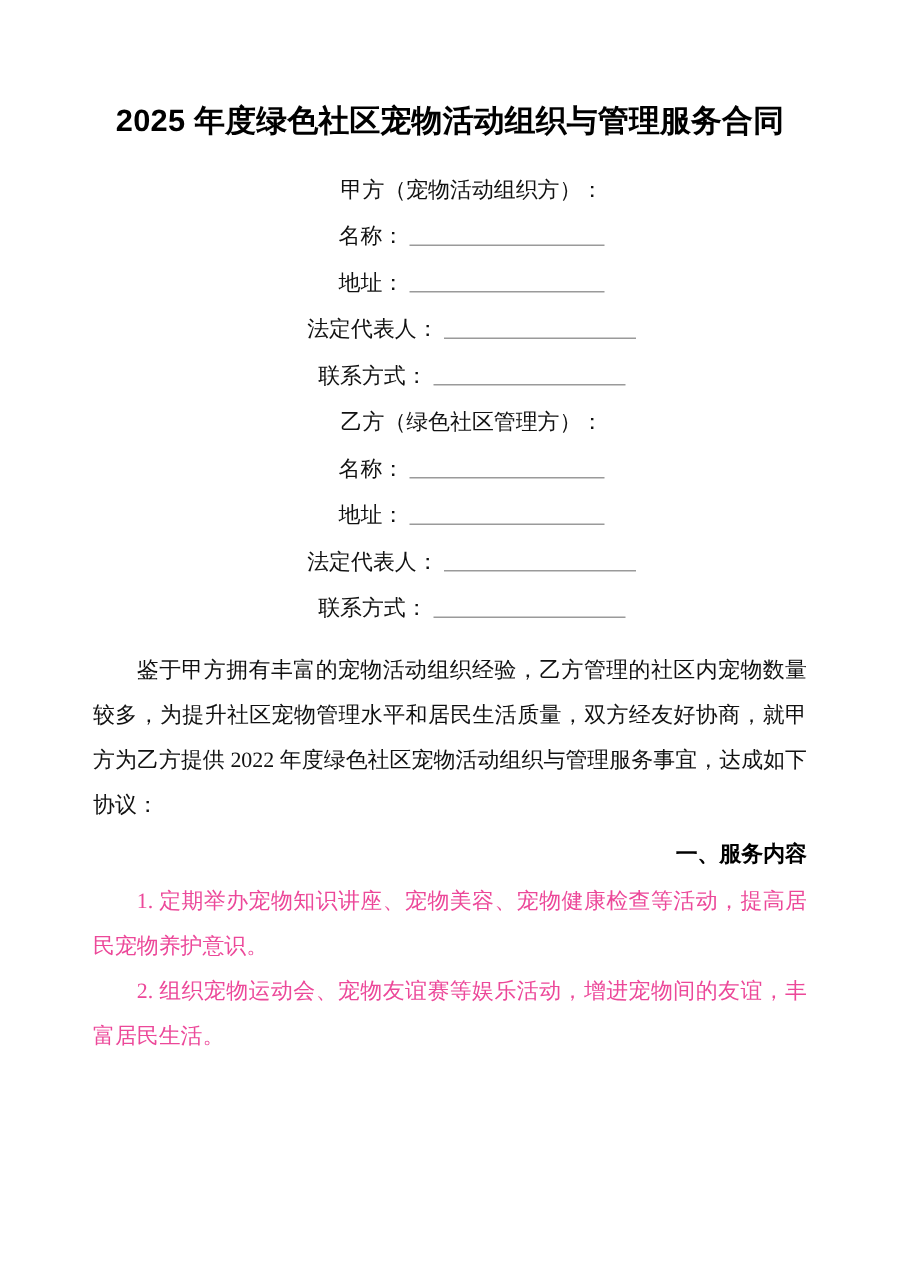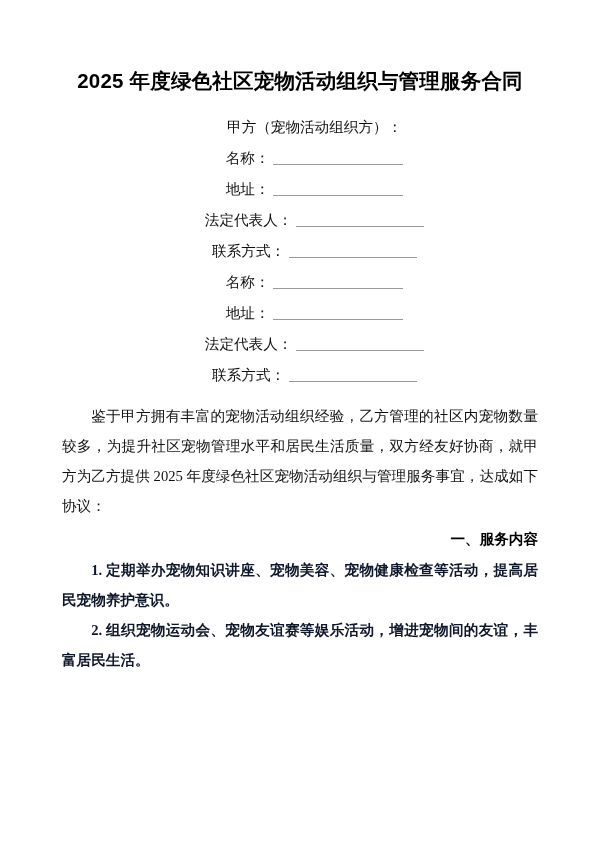--- a/index.html
+++ b/index.html
@@ -68,55 +68,55 @@
     text-indent: 2em;
     margin: 2px 0 0 0;
     text-align: right;
   }
   .body-block {
     margin-top: 10px;
   }
   .list-item {
     font-size: 14.6px;
     line-height: 30px;
-    color: #0f172a;
+    color: #ec4899;
     text-indent: 2em;
     margin: 0;
     text-align: justify;
-    font-weight: bold;
   }
 </style>
 </head>
 <body>
 
 <div class="page">
 
   <h1 class="doc-title">2025 年度绿色社区宠物活动组织与管理服务合同</h1>
 
   <p class="field-line">甲方（宠物活动组织方）：</p>
 
   <p class="field-line"><span>名称：</span><span class="blank w1"></span></p>
 
   <p class="field-line"><span>地址：</span><span class="blank w2"></span></p>
 
   <p class="field-line"><span>法定代表人：</span><span class="blank w3"></span></p>
 
   <p class="field-line"><span>联系方式：</span><span class="blank w4"></span></p>
 
+  <p class="field-line">乙方（绿色社区管理方）：</p>
 
   <p class="field-line"><span>名称：</span><span class="blank w1"></span></p>
 
   <p class="field-line"><span>地址：</span><span class="blank w2"></span></p>
 
   <p class="field-line"><span>法定代表人：</span><span class="blank w3"></span></p>
 
   <p class="field-line"><span>联系方式：</span><span class="blank w4"></span></p>
 
   <div class="body-block">
-    <p class="para">鉴于甲方拥有丰富的宠物活动组织经验，乙方管理的社区内宠物数量较多，为提升社区宠物管理水平和居民生活质量，双方经友好协商，就甲方为乙方提供 2025 年度绿色社区宠物活动组织与管理服务事宜，达成如下协议：</p>
+    <p class="para">鉴于甲方拥有丰富的宠物活动组织经验，乙方管理的社区内宠物数量较多，为提升社区宠物管理水平和居民生活质量，双方经友好协商，就甲方为乙方提供 2022 年度绿色社区宠物活动组织与管理服务事宜，达成如下协议：</p>
 
     <p class="section-heading">一、服务内容</p>
 
     <p class="list-item">1. 定期举办宠物知识讲座、宠物美容、宠物健康检查等活动，提高居民宠物养护意识。</p>
     <p class="list-item">2. 组织宠物运动会、宠物友谊赛等娱乐活动，增进宠物间的友谊，丰富居民生活。</p>
   </div>
 
 </div>
 
 </body></html>

